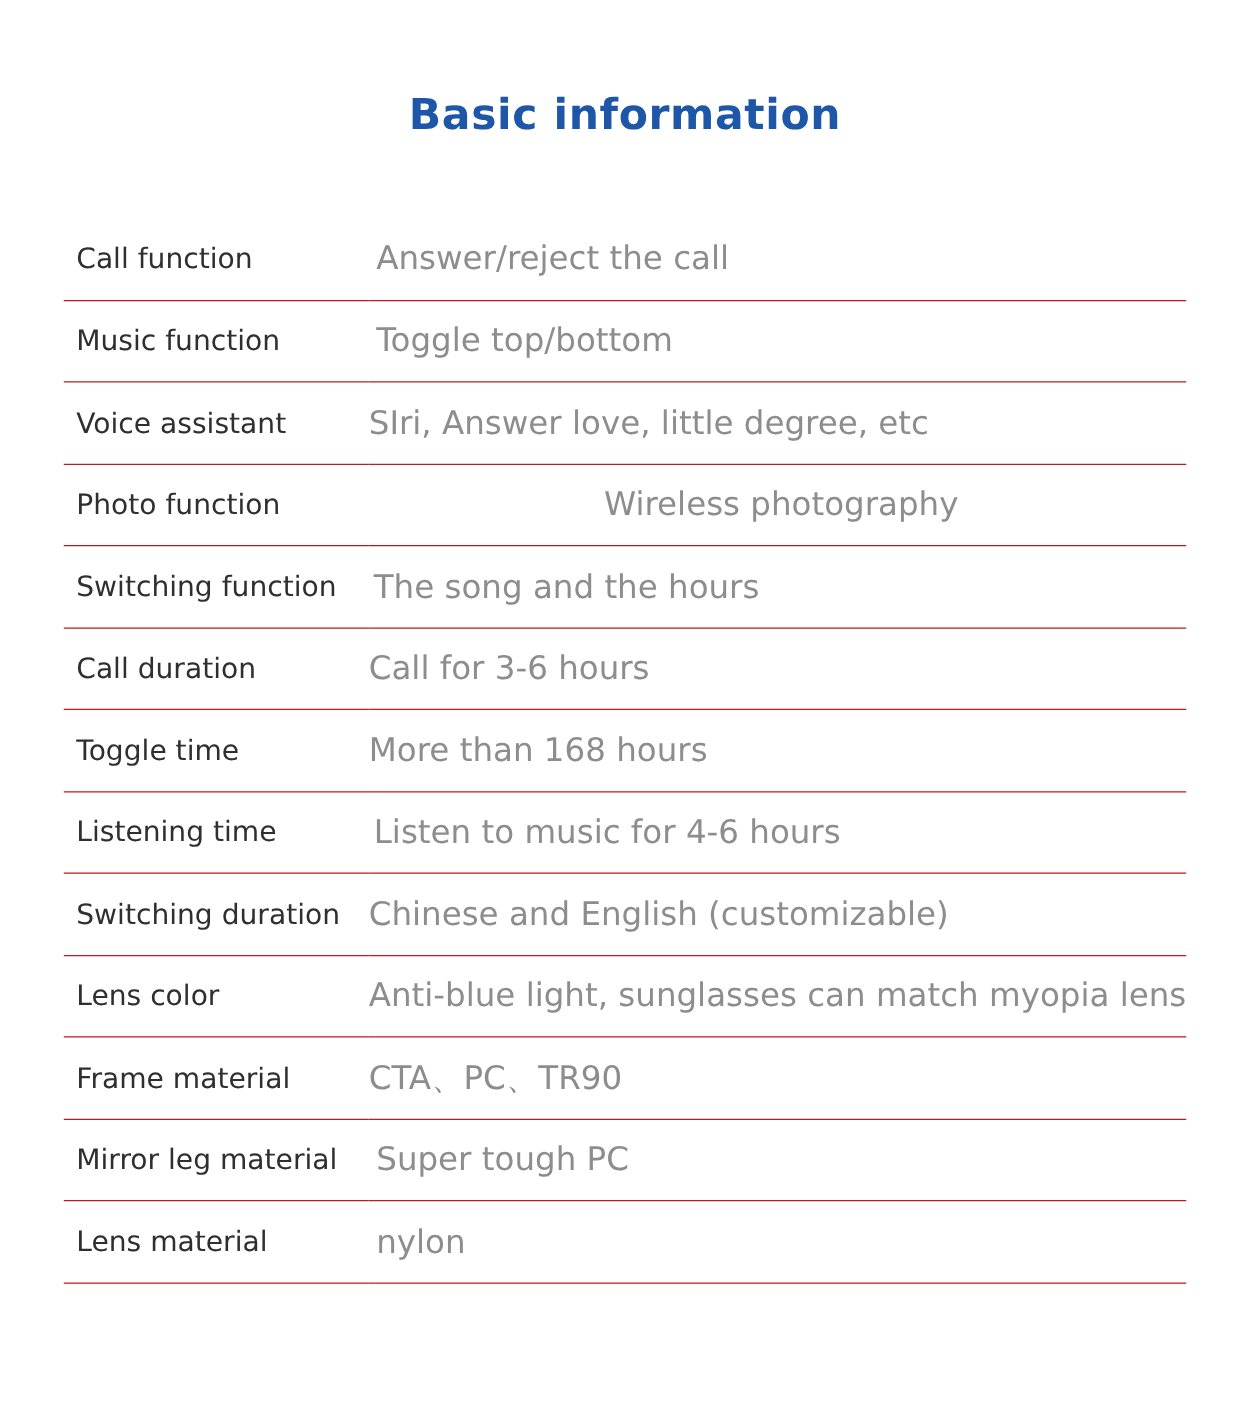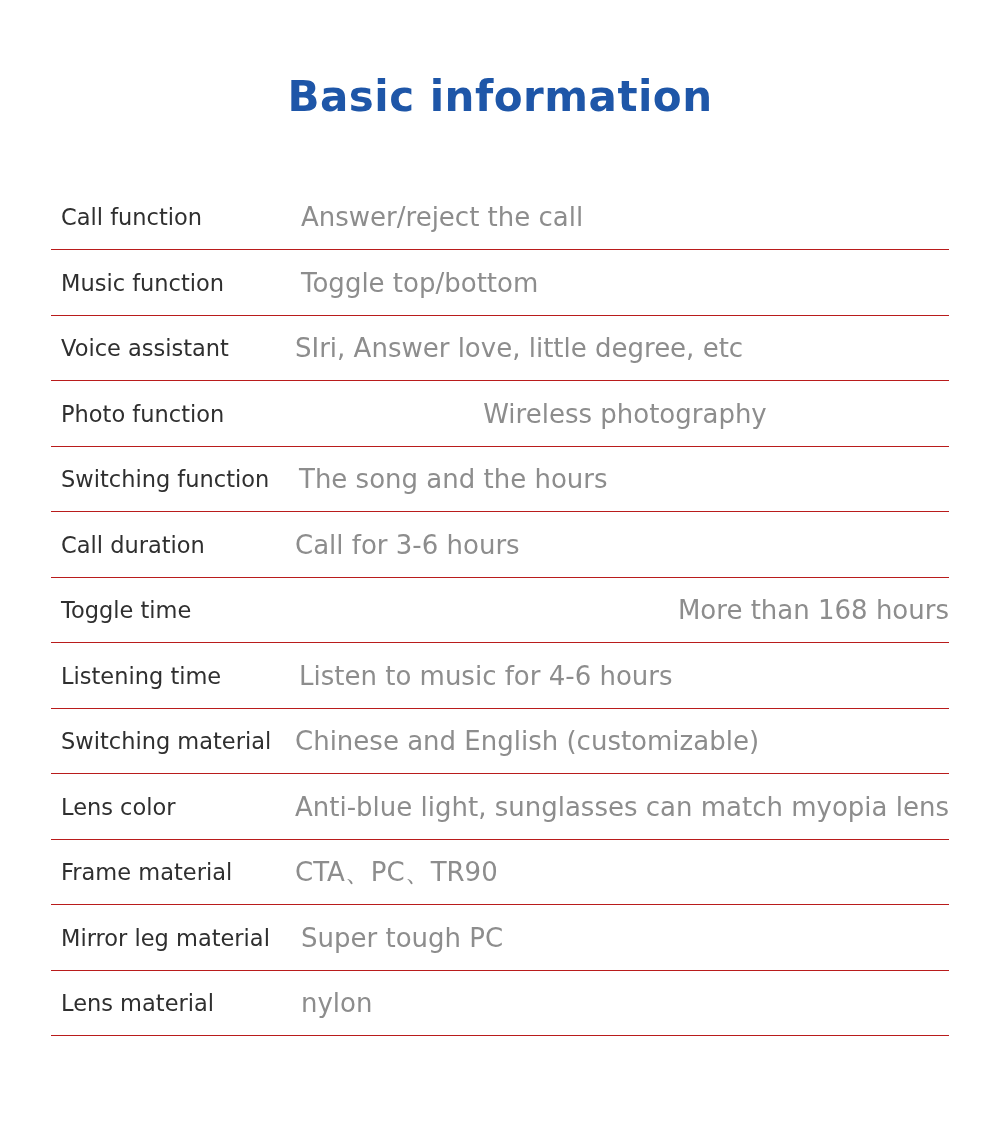--- a/index.html
+++ b/index.html
@@ -18,21 +18,21 @@
     width: 1000px;
     height: 1123px;
     background: #ffffff;
     box-sizing: border-box;
   }
   .title {
     text-align: center;
     color: #1e56a8;
     font-family: "DejaVu Sans", sans-serif;
     font-weight: bold;
-    font-size: 42px;
+    font-size: 34px;
     letter-spacing: 0.5px;
     padding-top: 72px;
     margin: 0;
     line-height: 1.2;
   }
   .spec-table {
     margin: 0 auto;
     margin-top: 62px;
     width: 898px;
     border-collapse: collapse;
@@ -61,21 +61,21 @@
     font-size: 26px;
     font-weight: 400;
     white-space: nowrap;
   }
   .v-ind-0 { padding-left: 6px !important; }
   .v-ind-1 { padding-left: 6px !important; }
   .v-ind-2 { padding-left: 0px !important; }
   .v-ind-3 { padding-left: 6px !important; text-align: center; }
   .v-ind-4 { padding-left: 4px !important; }
   .v-ind-5 { padding-left: 0px !important; }
-  .v-ind-6 { padding-left: 0px !important; text-align: right; }
+  .v-ind-6 { padding-left: 0px !important; }
   .v-ind-7 { padding-left: 4px !important; }
   .v-ind-8 { padding-left: 0px !important; }
   .v-ind-9 { padding-left: -2px !important; }
   .v-ind-10 { padding-left: 0px !important; }
   .v-ind-11 { padding-left: 6px !important; }
   .v-ind-12 { padding-left: 6px !important; }
 </style>
 </head>
 <body>
 
@@ -120,21 +120,21 @@
         <td class="label-cell">Toggle time</td>
         <td class="value-cell v-ind-6">More than 168 hours</td>
       </tr>
 
       <tr class="spec-row">
         <td class="label-cell">Listening time</td>
         <td class="value-cell v-ind-7">Listen to music for 4-6 hours</td>
       </tr>
 
       <tr class="spec-row">
-        <td class="label-cell">Switching material</td>
+        <td class="label-cell">Switching duration</td>
         <td class="value-cell v-ind-8">Chinese and English (customizable)</td>
       </tr>
 
       <tr class="spec-row">
         <td class="label-cell">Lens color</td>
         <td class="value-cell v-ind-9">Anti-blue light, sunglasses can match myopia lens</td>
       </tr>
 
       <tr class="spec-row">
         <td class="label-cell">Frame material</td>

